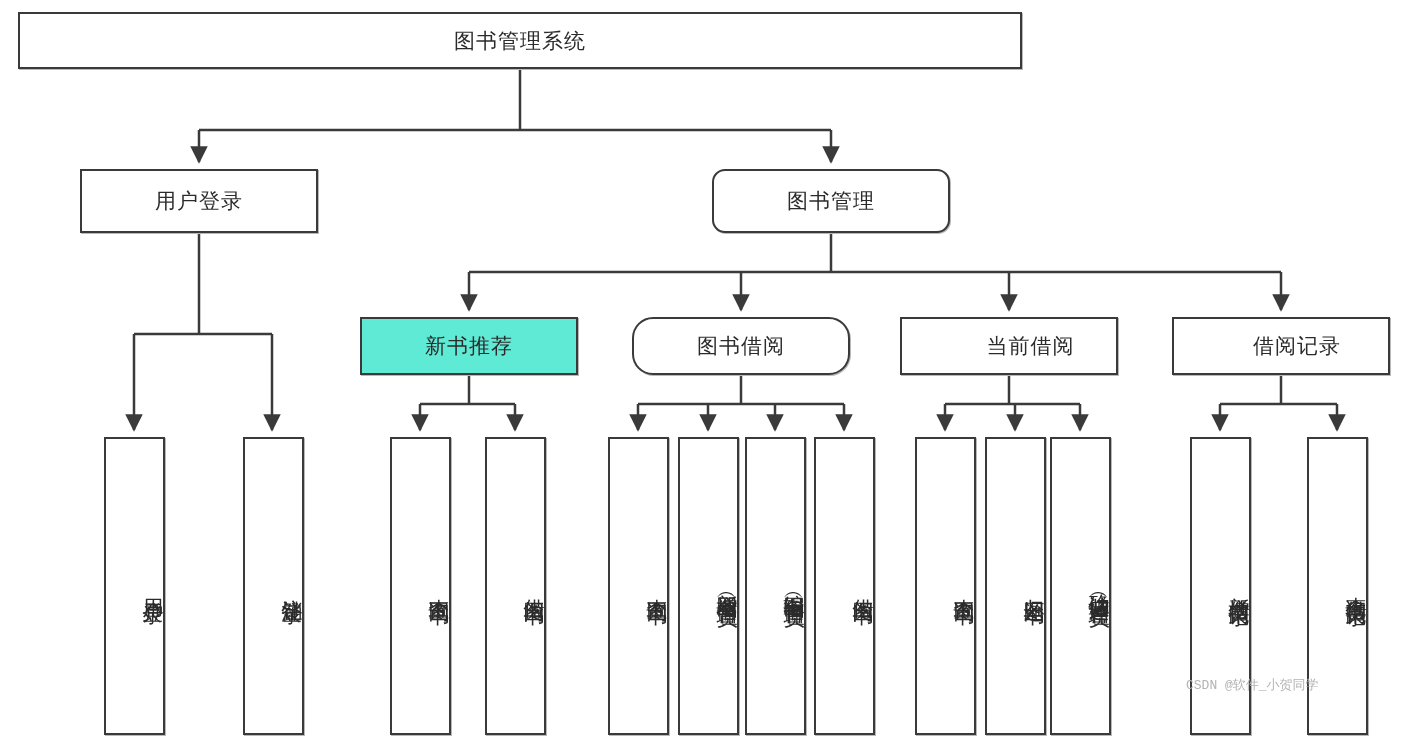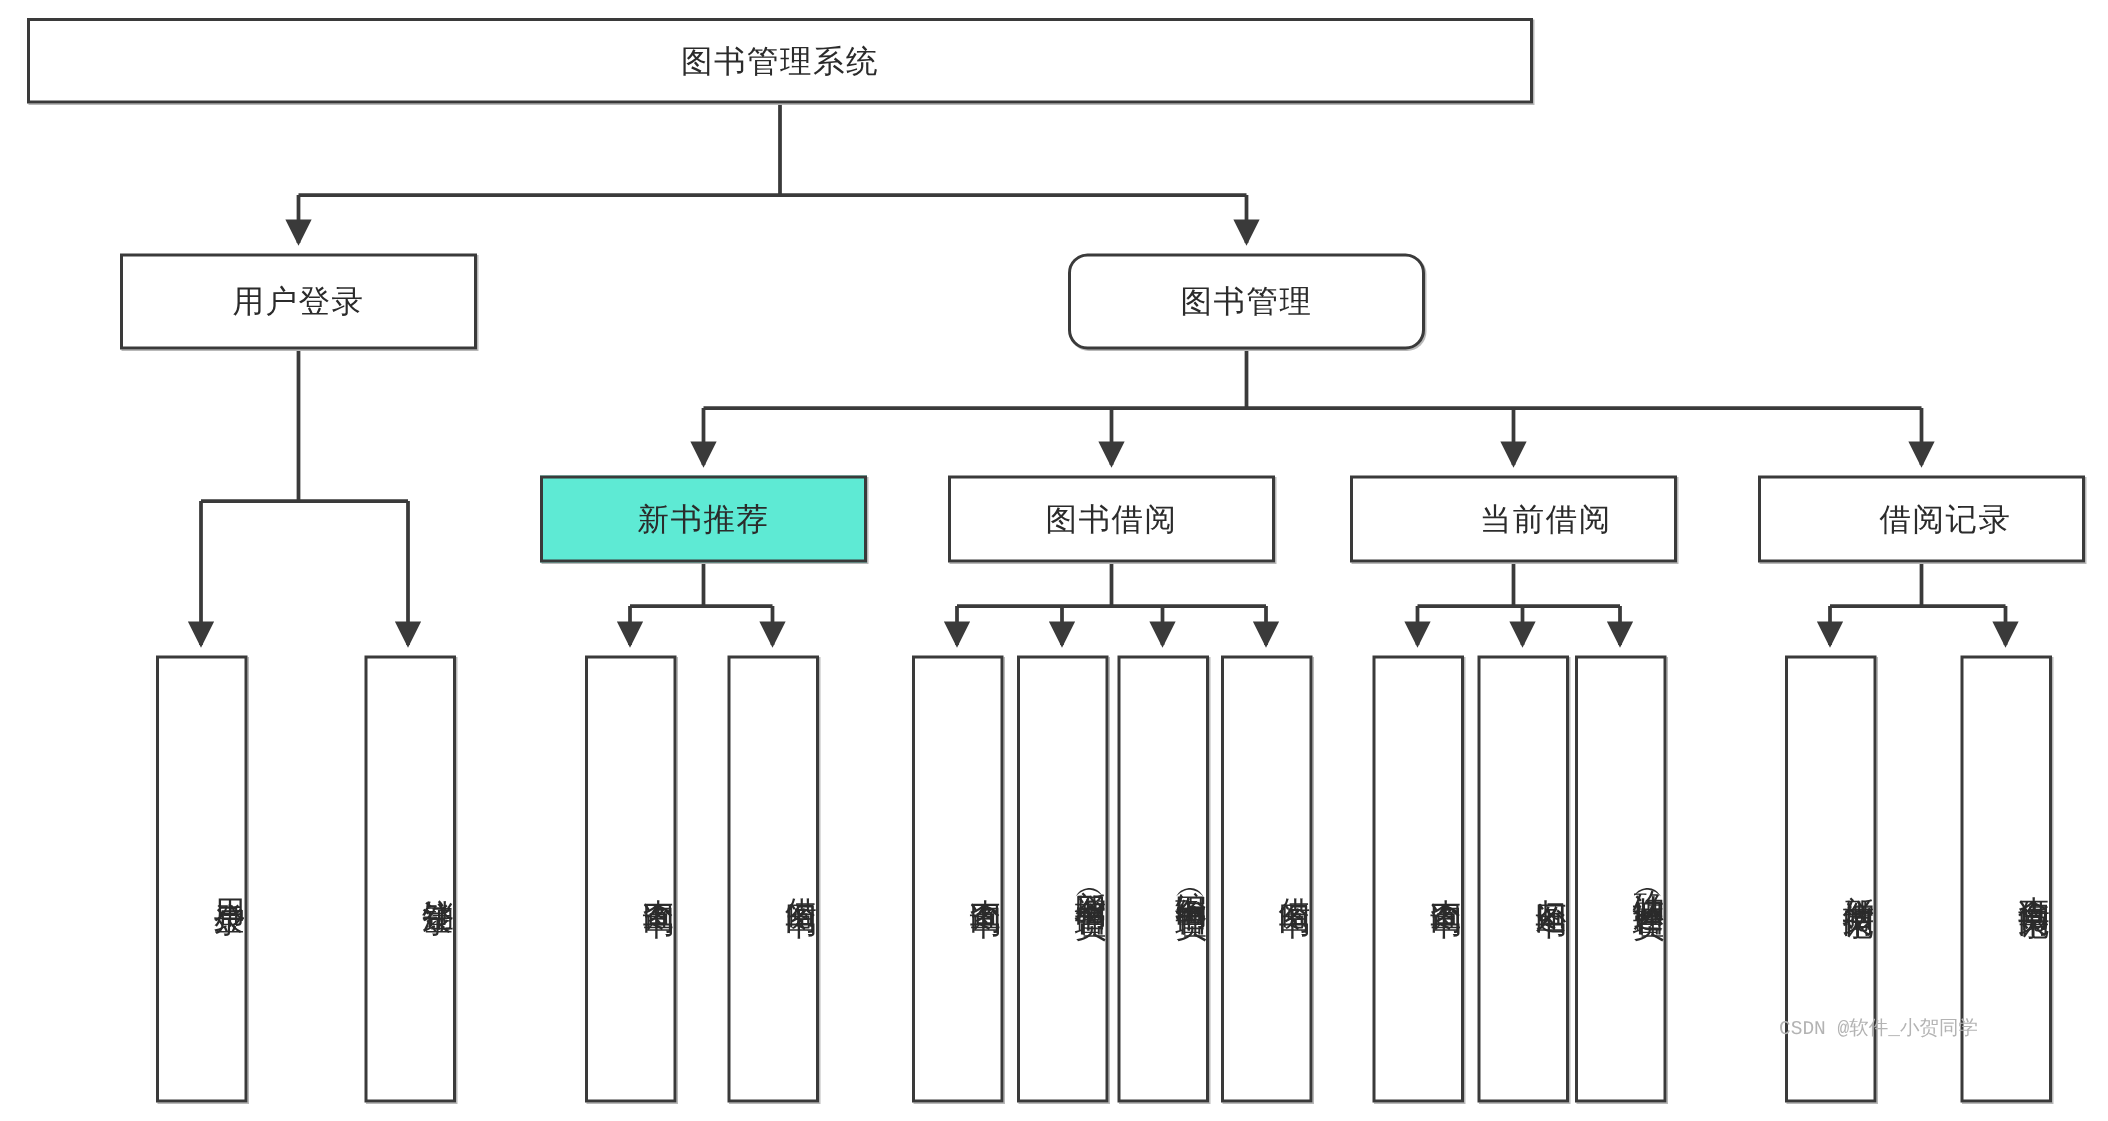--- a/index.html
+++ b/index.html
@@ -118,21 +118,21 @@
       <path d="M 1337 404 L 1337 430" marker-end="url(#arrow)"></path>
     </g>
   </svg>
 
   <div class="node horizontal" style="left: 18px; top: 12px; width: 1004px; height: 57px; border-color: rgb(58, 58, 58); background: rgb(255, 255, 255); color: rgb(43, 43, 43);">图书管理系统</div>
 
   <div class="node horizontal" style="left: 80px; top: 169px; width: 238px; height: 64px; border-color: rgb(58, 58, 58); background: rgb(255, 255, 255); color: rgb(43, 43, 43);">用户登录</div>
   <div class="node horizontal" style="left: 712px; top: 169px; width: 238px; height: 64px; border-color: rgb(58, 58, 58); background: rgb(255, 255, 255); color: rgb(43, 43, 43); border-radius: 13px;">图书管理</div>
 
   <div class="node horizontal" style="left: 360px; top: 317px; width: 218px; height: 58px; border-color: rgb(58, 58, 58); background: #5eead4; color: rgb(43, 43, 43);">新书推荐</div>
-  <div class="node horizontal" style="left: 632px; top: 317px; width: 218px; height: 58px; border-color: rgb(58, 58, 58); background: rgb(255, 255, 255); color: rgb(43, 43, 43);">图书借阅</div>
+  <div class="node horizontal" style="left: 632px; top: 317px; width: 218px; height: 58px; border-color: rgb(58, 58, 58); background: rgb(255, 255, 255); color: rgb(43, 43, 43); border-radius: 21px;">图书借阅</div>
   <div class="node horizontal" style="left: 900px; top: 317px; width: 218px; height: 58px; border-color: rgb(58, 58, 58); background: rgb(255, 255, 255); color: rgb(43, 43, 43); padding-left: 43px;">当前借阅</div>
   <div class="node horizontal" style="left: 1172px; top: 317px; width: 218px; height: 58px; border-color: rgb(58, 58, 58); background: rgb(255, 255, 255); color: rgb(43, 43, 43); padding-left: 32px;">借阅记录</div>
 
   <div class="node vertical" style="left: 104px; top: 437px; width: 61px; height: 298px; border-color: rgb(58, 58, 58); background: rgb(255, 255, 255); color: rgb(43, 43, 43);">用户登录</div>
   <div class="node vertical" style="left: 243px; top: 437px; width: 61px; height: 298px; border-color: rgb(58, 58, 58); background: rgb(255, 255, 255); color: rgb(43, 43, 43);">注销登录</div>
   <div class="node vertical" style="left: 390px; top: 437px; width: 61px; height: 298px; border-color: rgb(58, 58, 58); background: rgb(255, 255, 255); color: rgb(43, 43, 43);">查询图书</div>
   <div class="node vertical" style="left: 485px; top: 437px; width: 61px; height: 298px; border-color: rgb(58, 58, 58); background: rgb(255, 255, 255); color: rgb(43, 43, 43);">借阅图书</div>
   <div class="node vertical" style="left: 608px; top: 437px; width: 61px; height: 298px; border-color: rgb(58, 58, 58); background: rgb(255, 255, 255); color: rgb(43, 43, 43);">查询图书</div>
   <div class="node vertical" style="left: 678px; top: 437px; width: 61px; height: 298px; border-color: rgb(58, 58, 58); background: rgb(255, 255, 255); color: rgb(43, 43, 43);">新增图书（管理员）</div>
   <div class="node vertical" style="left: 745px; top: 437px; width: 61px; height: 298px; border-color: rgb(58, 58, 58); background: rgb(255, 255, 255); color: rgb(43, 43, 43);">编辑图书（管理员）</div>

